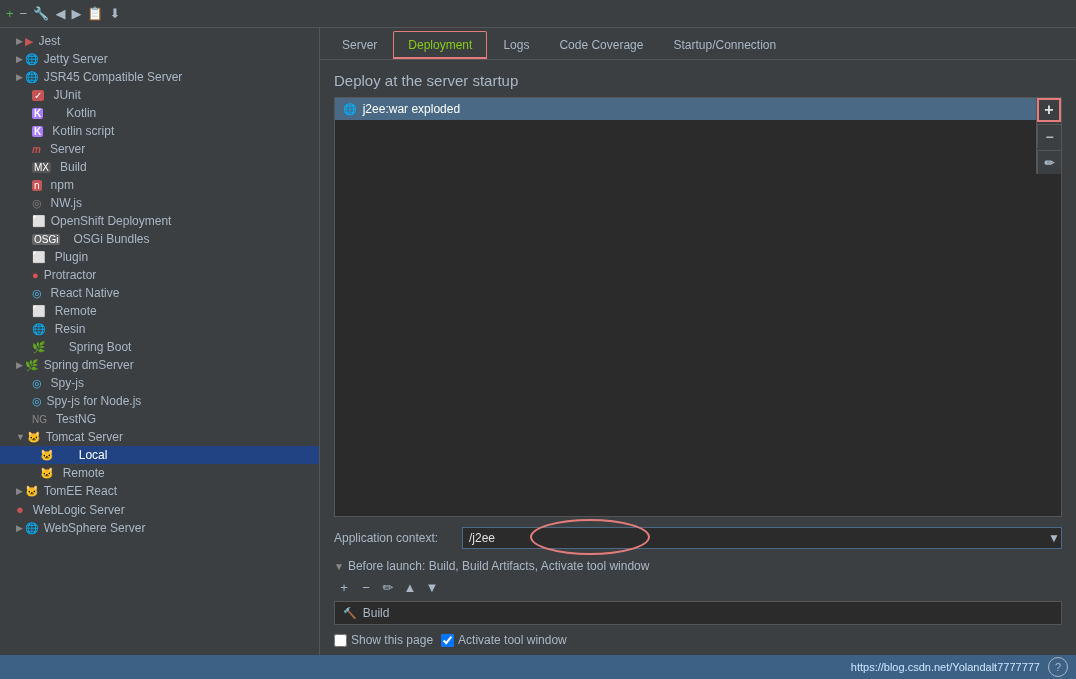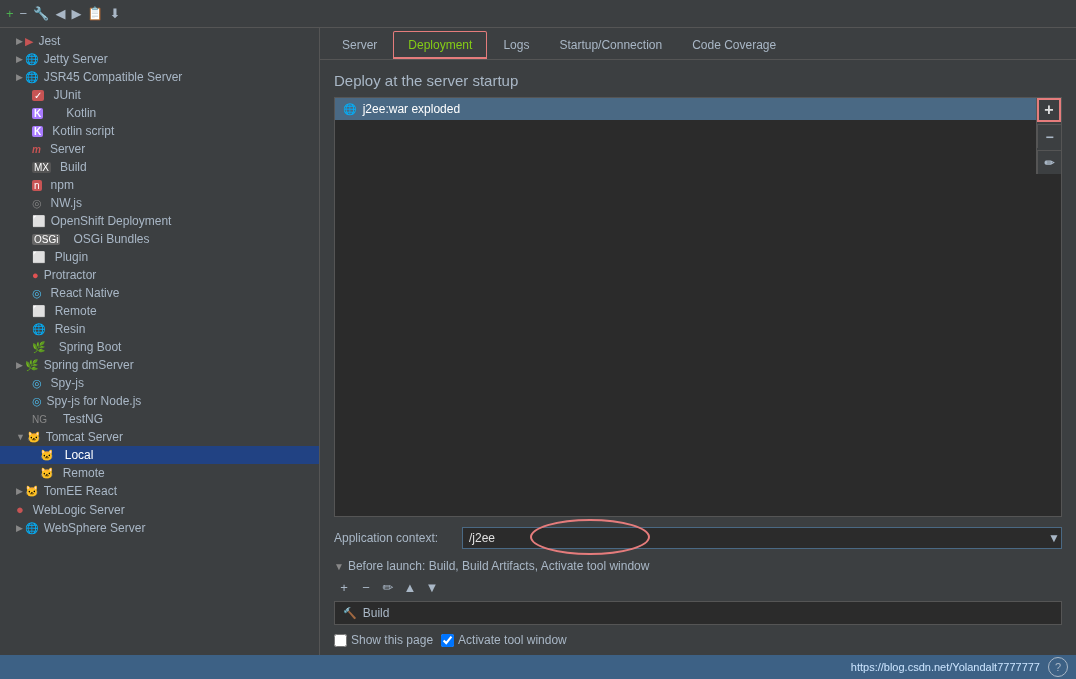--- a/index.html
+++ b/index.html
@@ -462,21 +462,21 @@
 
     <div class="sidebar-item">
       <span class="indent" style="width:24px"></span>
       <span class="icon icon-resin">🌐</span>
       <span class="label" style="margin-left:4px">Resin</span>
     </div>
 
     <div class="sidebar-item">
       <span class="indent" style="width:24px"></span>
       <span class="icon icon-spring">🌿</span>
-      <span class="label" style="margin-left:8px">Spring Boot</span>
+      <span class="label" style="margin-left:18px">Spring Boot</span>
     </div>
 
     <div class="sidebar-item">
       <span class="indent" style="width:8px"></span>
       <span class="tree-arrow">▶</span>
       <span class="icon icon-spring">🌿</span>
       <span class="label">Spring dmServer</span>
     </div>
 
     <div class="sidebar-item">
@@ -487,34 +487,34 @@
 
     <div class="sidebar-item">
       <span class="indent" style="width:24px"></span>
       <span class="icon icon-spy">◎</span>
       <span class="label">Spy-js for Node.js</span>
     </div>
 
     <div class="sidebar-item">
       <span class="indent" style="width:24px"></span>
       <span class="icon" style="font-size:10px;color:#888;">NG</span>
-      <span class="label" style="margin-left:11px">TestNG</span>
+      <span class="label" style="margin-left:4px">TestNG</span>
     </div>
 
     <div class="sidebar-item">
       <span class="indent" style="width:8px"></span>
       <span class="tree-arrow">▼</span>
       <span class="icon icon-tomcat">🐱</span>
       <span class="label">Tomcat Server</span>
     </div>
 
     <div class="sidebar-item highlighted">
       <span class="indent" style="width:32px"></span>
       <span class="icon icon-tomcat">🐱</span>
-      <span class="label" style="margin-left:6px">Local</span>
+      <span class="label" style="margin-left:20px">Local</span>
     </div>
 
     <div class="sidebar-item">
       <span class="indent" style="width:32px"></span>
       <span class="icon icon-tomcat">🐱</span>
       <span class="label" style="margin-left:4px">Remote</span>
     </div>
 
     <div class="sidebar-item">
       <span class="indent" style="width:8px"></span>
@@ -543,24 +543,24 @@
       <div class="tab">
         <span>Server</span>
       </div>
       <div class="tab active-outlined">
         <span>Deployment</span>
       </div>
       <div class="tab">
         <span>Logs</span>
       </div>
       <div class="tab">
+        <span>Code Coverage</span>
+      </div>
+      <div class="tab">
         <span>Startup/Connection</span>
-      </div>
-      <div class="tab">
-        <span>Code Coverage</span>
       </div>
     </div>
 
     <div class="panel-body">
       <div class="deploy-label">Deploy at the server startup</div>
 
       <div class="deploy-list">
         <div class="deploy-list-item">
           <span class="item-icon">🌐</span>
           <span>j2ee:war exploded</span>

